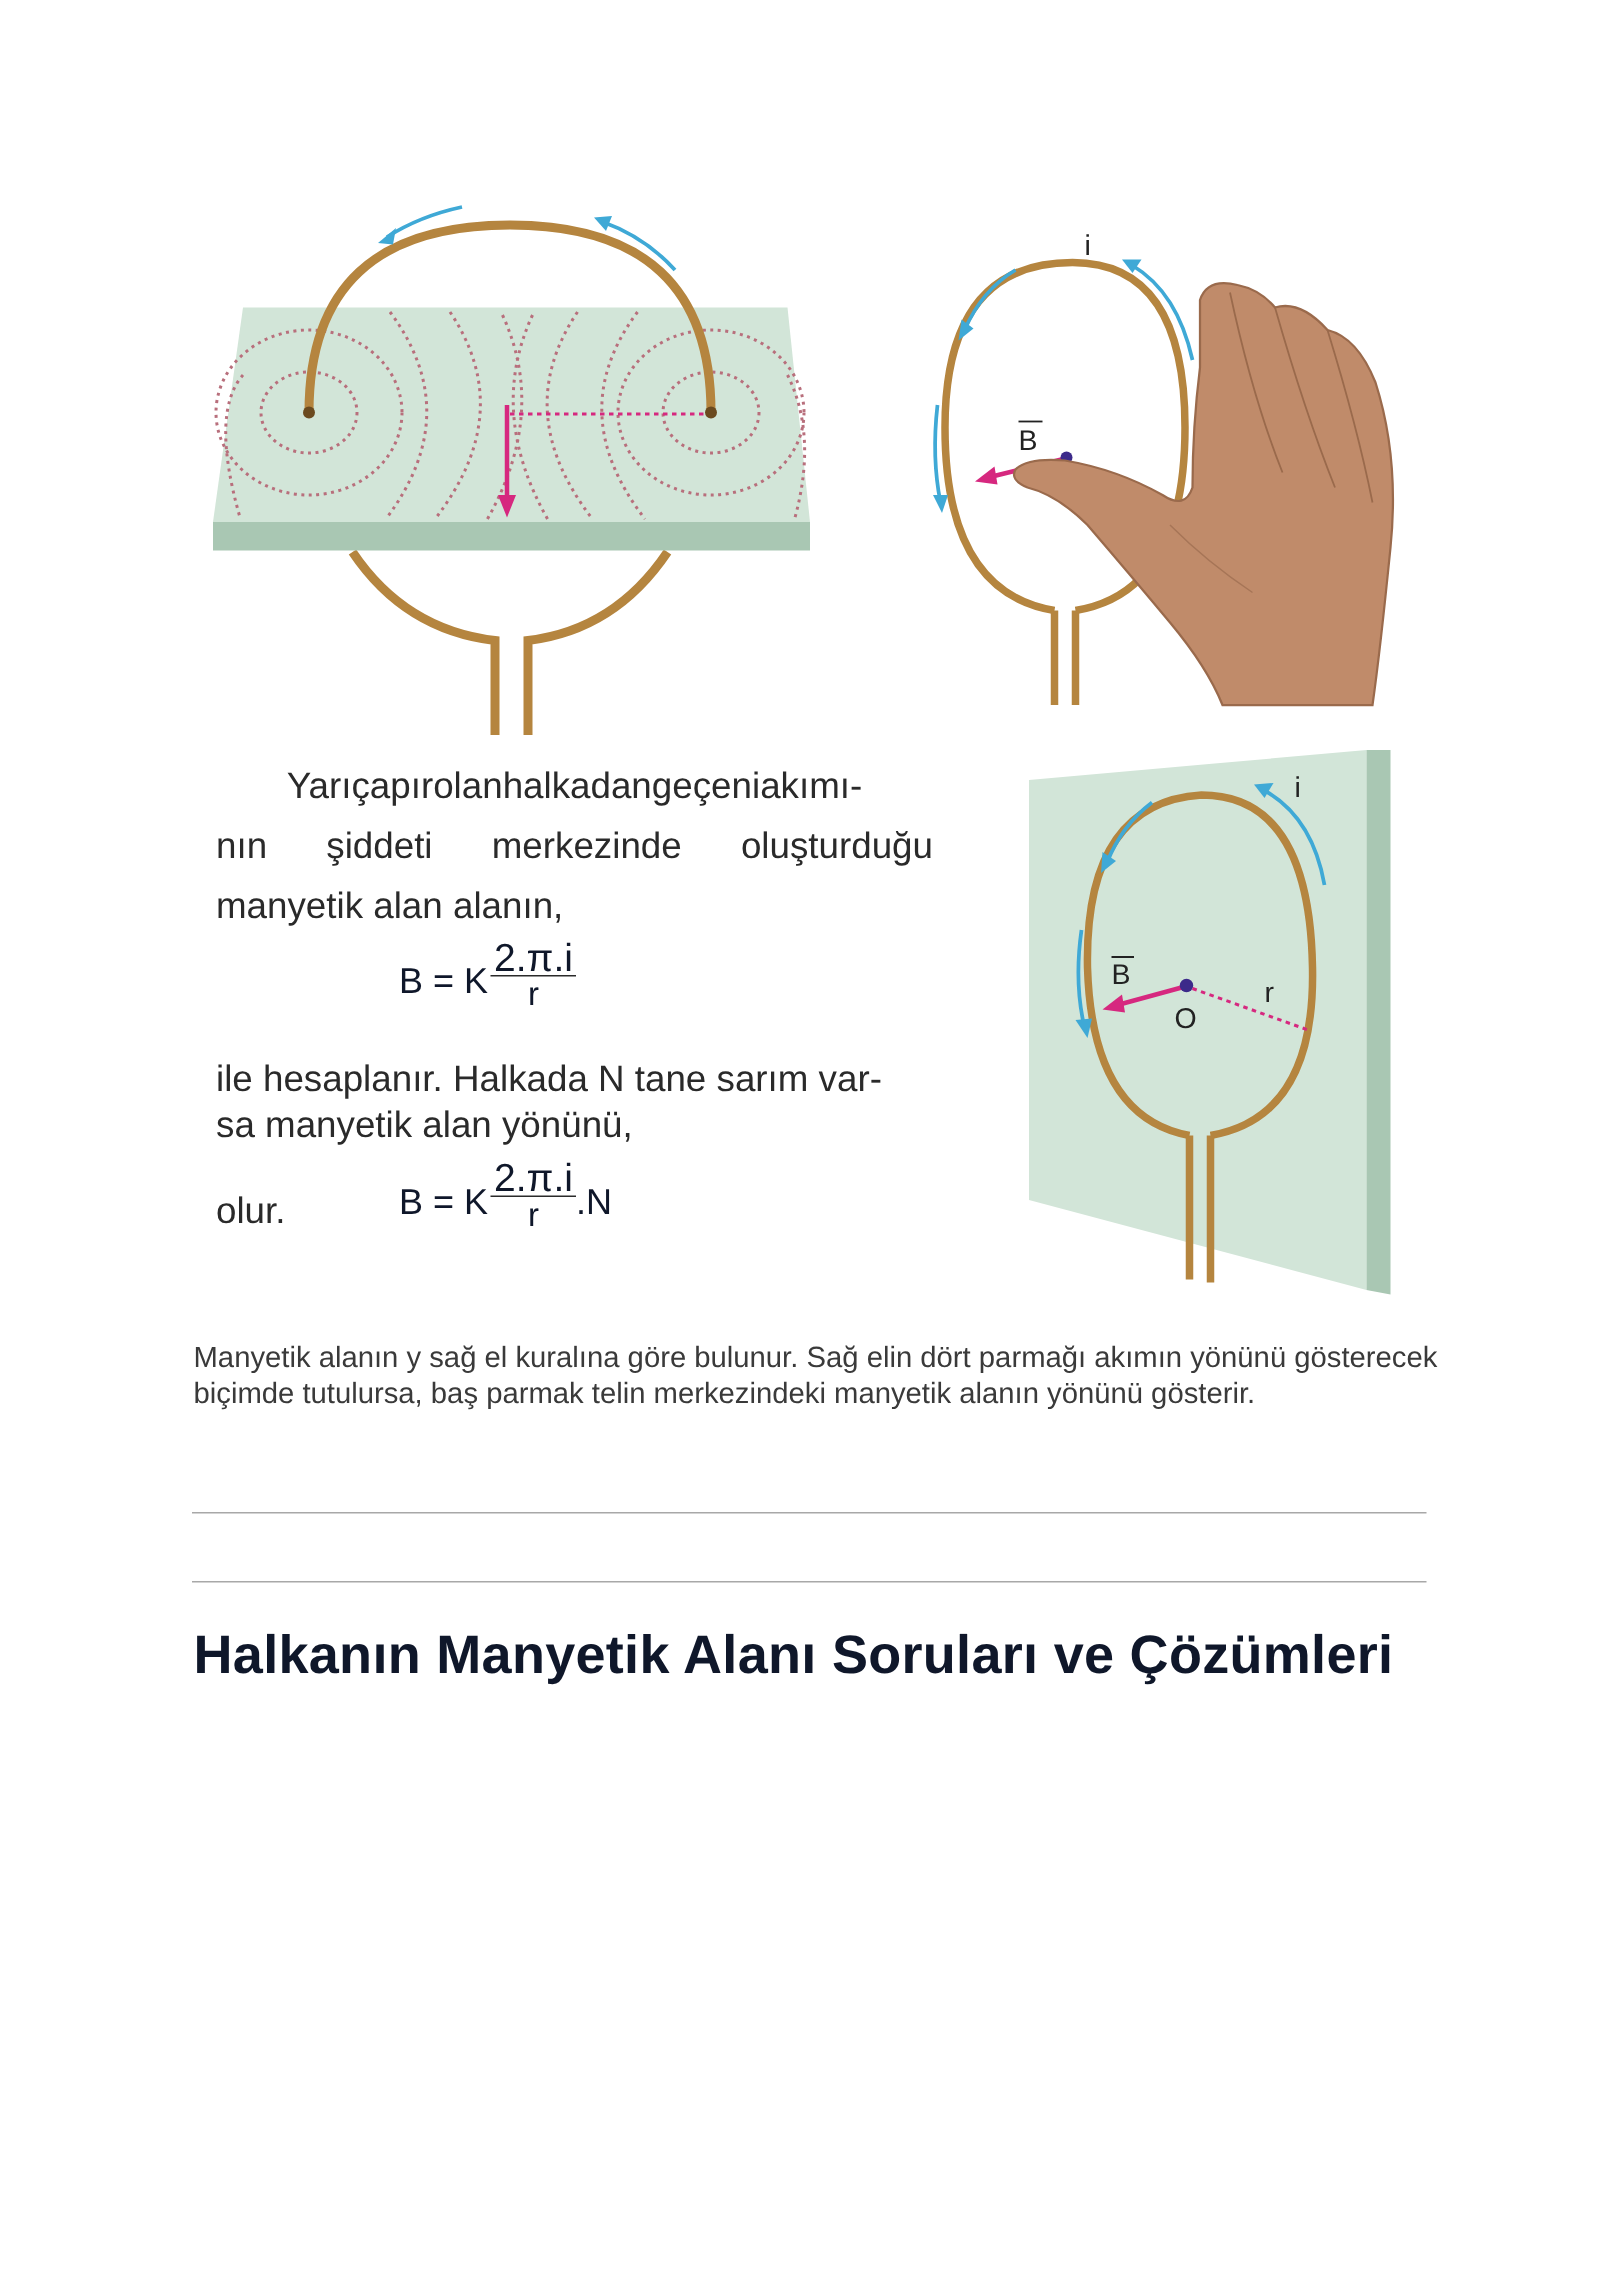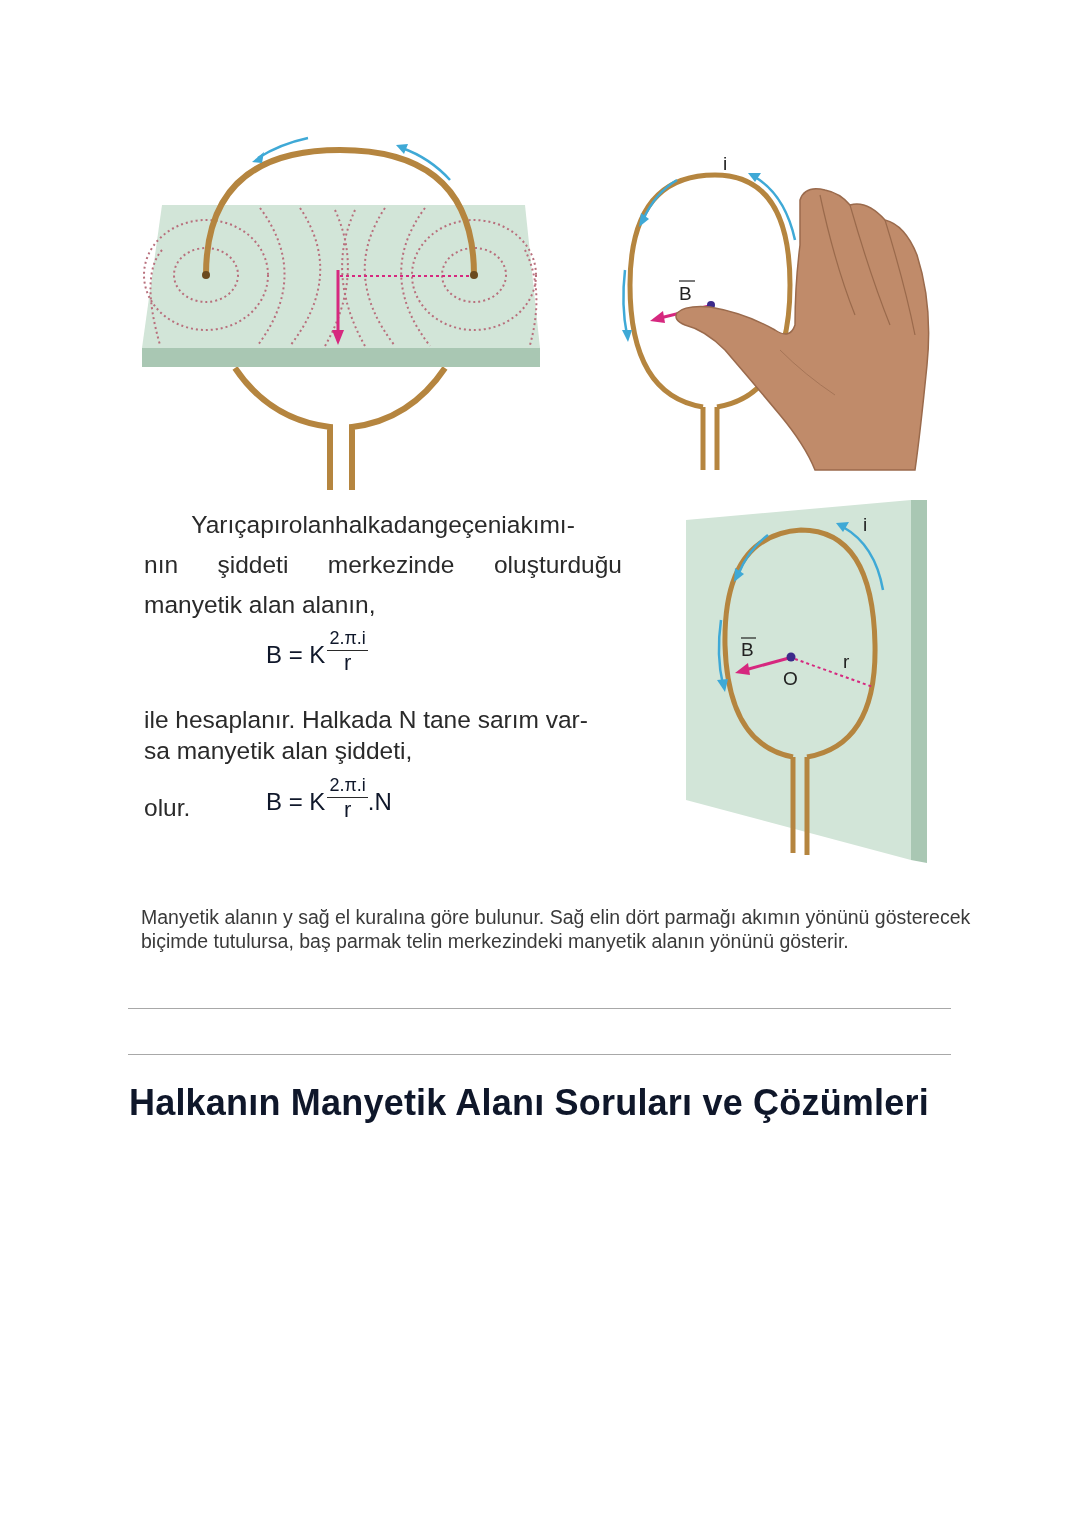--- a/index.html
+++ b/index.html
@@ -4,21 +4,21 @@
 <style>
   html, body { margin: 0; padding: 0; background: #ffffff; }
   body { width: 1080px; height: 1527px; position: relative; overflow: hidden; font-family: "Liberation Sans", sans-serif; color: #222; }
   .abs { position: absolute; }
   svg { display: block; }
   .book-text { font-family: "Liberation Sans", sans-serif; color: #2a2a2a; font-size: 24.5px; line-height: 40px; }
   .book-line { position: absolute; left: 144px; white-space: nowrap; }
   .justify { width: 478px; display: flex; justify-content: space-between; }
   .formula { position: absolute; font-size: 24px; color: #0f172a; display: flex; align-items: flex-end; margin-left: 12px; }
   .frac { display: inline-flex; flex-direction: column; align-items: center; margin-left: 2px; }
-  .frac .num { font-size: 18px; line-height: 24px; padding: 0 2px; border-bottom: 1.5px solid #2a2a2a; }
+  .frac .num { font-size: 26px; line-height: 24px; padding: 0 2px; border-bottom: 1.5px solid #2a2a2a; }
   .frac .den { font-size: 22px; line-height: 24px; }
   .caption { position: absolute; left: 129px; top: 893px; width: 830px; font-size: 19.5px; line-height: 24px; color: #3a3a3a; }
   .hr { position: absolute; left: 128px; width: 823px; height: 1px; background: #a8a8a8; }
   .heading { position: absolute; left: 129px; top: 1082px; font-size: 36px; font-weight: bold; color: #0f172a; white-space: nowrap; letter-spacing: 0.2px; }
   .fig-label { font-family: "Liberation Sans", sans-serif; font-size: 19px; fill: #222; }
 </style>
 </head>
 <body>
 
 <div class="abs" style="left:140px; top:130px; width:405px; height:360px;">
@@ -114,21 +114,21 @@
 
   <div class="formula" style="left:254px; top:626px;">
     <span>B = K</span>
     <span class="frac">
       <span class="num">2.π.i</span>
       <span class="den">r</span>
     </span>
   </div>
 
   <div class="book-line" style="top:700px;">ile hesaplanır. Halkada N tane sarım var-</div>
-  <div class="book-line" style="top:731px;">sa manyetik alan şiddeti,</div>
+  <div class="book-line" style="top:731px;">sa manyetik alan yönünü,</div>
 
   <div class="formula" style="left:254px; top:773px;">
     <span>B = K</span>
     <span class="frac">
       <span class="num">2.π.i</span>
       <span class="den">r</span>
     </span>
     <span style="margin-top:6px;">.N</span>
   </div>
 
@@ -158,18 +158,18 @@
     <line x1="106" y1="163" x2="62" y2="175" stroke="#d6287f" stroke-width="3"></line>
     <polygon points="52,178 65,168 67,180" fill="#d6287f"></polygon>
     <circle cx="108" cy="162" r="4.5" fill="#3c2a8a"></circle>
     <text x="100" y="190" class="fig-label">O</text>
 
     <line x1="112" y1="164" x2="190" y2="192" stroke="#d6287f" stroke-width="2" stroke-dasharray="3,3"></line>
     <text x="160" y="173" class="fig-label">r</text>
   </svg>
 </div>
 
-<p class="caption" style="margin:12px;">Manyetik alanın y sağ el kuralına göre bulunur. Sağ elin dört parmağı akımın yönünü gösterecek biçimde tutulursa, baş parmak telin merkezindeki manyetik alanın yönünü gösterir.</p>
+<p class="caption" style="margin:0;">Manyetik alanın y sağ el kuralına göre bulunur. Sağ elin dört parmağı akımın yönünü gösterecek biçimde tutulursa, baş parmak telin merkezindeki manyetik alanın yönünü gösterir.</p>
 
 <div class="hr" style="top:1008px;"></div>
 <div class="hr" style="top:1054px;"></div>
 
 <h2 class="heading" style="margin:0;">Halkanın Manyetik Alanı Soruları ve Çözümleri</h2>
 
 </body></html>

